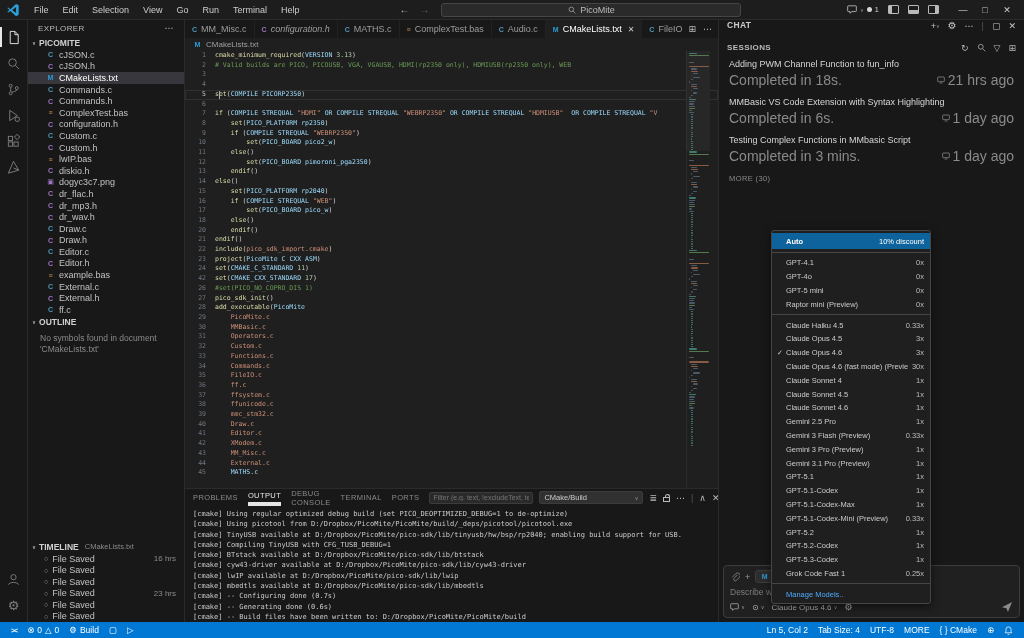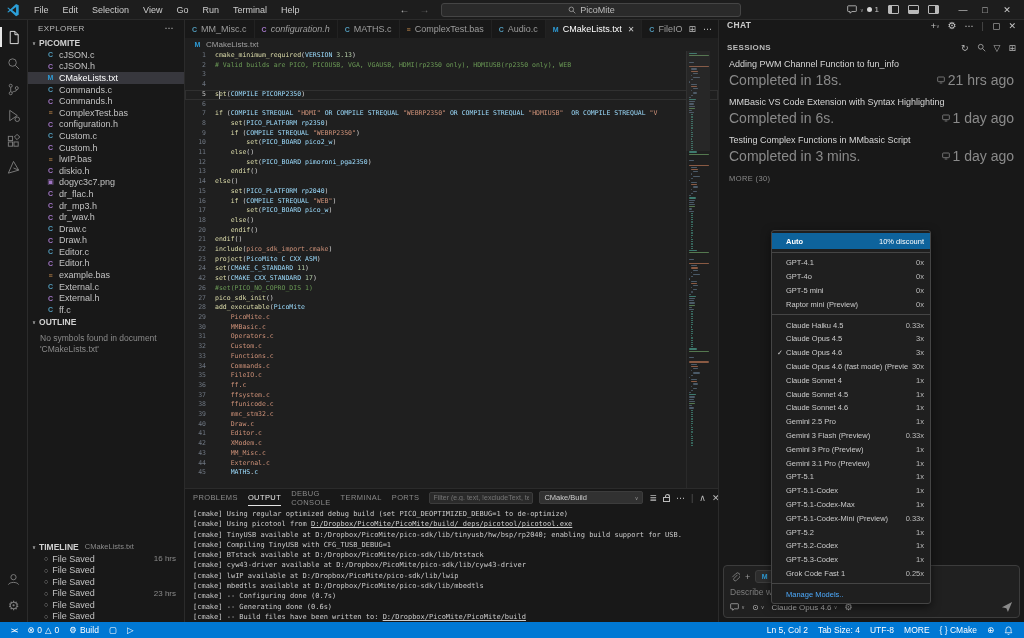--- a/index.html
+++ b/index.html
@@ -68,30 +68,30 @@
 .code-row.cur .ln{color:#c6c6c6}
 .caret{position:absolute;left:34px;top:1px;width:1px;height:8px;background:#aeafad}
 .tk-fn{color:#dcdcaa}.tk-str{color:#ce9178}.tk-num{color:#b5cea8}.tk-var{color:#9cdcfe}.tk-arg{color:#9cdcfe}.tk-com{color:#6a9955}
 .minimap{position:absolute;top:0;right:8px;width:24px;height:437px;border-left:1px solid rgba(255,255,255,.05);padding:2px 0 0 2px;background:#1f1f1f}
 .mm-row{height:1.2px;margin-bottom:1px;border-radius:1px}
 .mm-slider{position:absolute;top:0;right:8px;width:24px;height:100px;background:rgba(121,121,121,.1)}
 
 .panel{height:134px;border-top:1px solid #2b2b2b;background:#181818;display:flex;flex-direction:column;min-width:0}
 .panel-head{height:17px;display:flex;align-items:center;padding:0 8px;gap:10px}
 .ptab{font-size:7.5px;letter-spacing:.4px;color:#8a8a8a;height:17px;display:flex;align-items:center}
-.ptab.active{color:#e7e7e7;border-bottom:1px solid #e5e5e5}
+.ptab.active{color:#e7e7e7;border-bottom:4px solid #e5e5e5}
 .panel-right{margin-left:auto;display:flex;align-items:center;gap:6px}
 .filterbox{width:104px;height:12px;background:#2a2a2a;border:1px solid #3c3c3c;border-radius:2px;color:#8a8a8a;font-size:7px;padding:0 3px;font-family:inherit}
 .chselect{width:104px;height:13px;background:#313131;border:1px solid #3c3c3c;border-radius:2px;display:flex;align-items:center;padding:0 4px;font-size:7.5px;color:#ccc}
 .chselect .chev{margin-left:auto}
 .pic{color:#bbb;font-size:9px}
 .lock{position:relative;width:7px;height:5px;border:1px solid #bbb;margin-top:3px}
 .lock::before{content:"";position:absolute;top:-4px;left:1px;width:3px;height:3px;border:1px solid #bbb;border-bottom:none;border-radius:3px 3px 0 0}
 .panel-body{flex:1;overflow:hidden;padding:3px 8px;font-family:"DejaVu Sans Mono","Liberation Mono",monospace;font-size:7px;line-height:10.3px;color:#cccccc}
-.out-link{text-decoration:underline}
+.out-link{}
 
 .chat{width:306px;border-left:1px solid #2b2b2b;background:#181818;display:flex;flex-direction:column;position:relative}
 .chat-head{height:20px;display:flex;align-items:flex-start;padding:0 8px;gap:20px}
 .chat-title{font-size:8.5px;font-weight:bold;color:#ccc;letter-spacing:.3px}
 .chat-icons{margin-left:auto;display:flex;align-items:center;gap:8px;color:#c5c5c5;font-size:9px}
 .sess-head{height:15px;display:flex;align-items:center;padding:0 8px;}
 .sess-label{font-size:8px;font-weight:bold;color:#bbb;letter-spacing:.4px}
 .sess-icons{margin-left:auto;display:flex;align-items:center;gap:8px;color:#b5b5b5;font-size:9px}
 .sess{padding:4px 10px 5px 10px}
 .sess-title{color:#d6d6d6;font-size:9px;white-space:nowrap;overflow:hidden}

